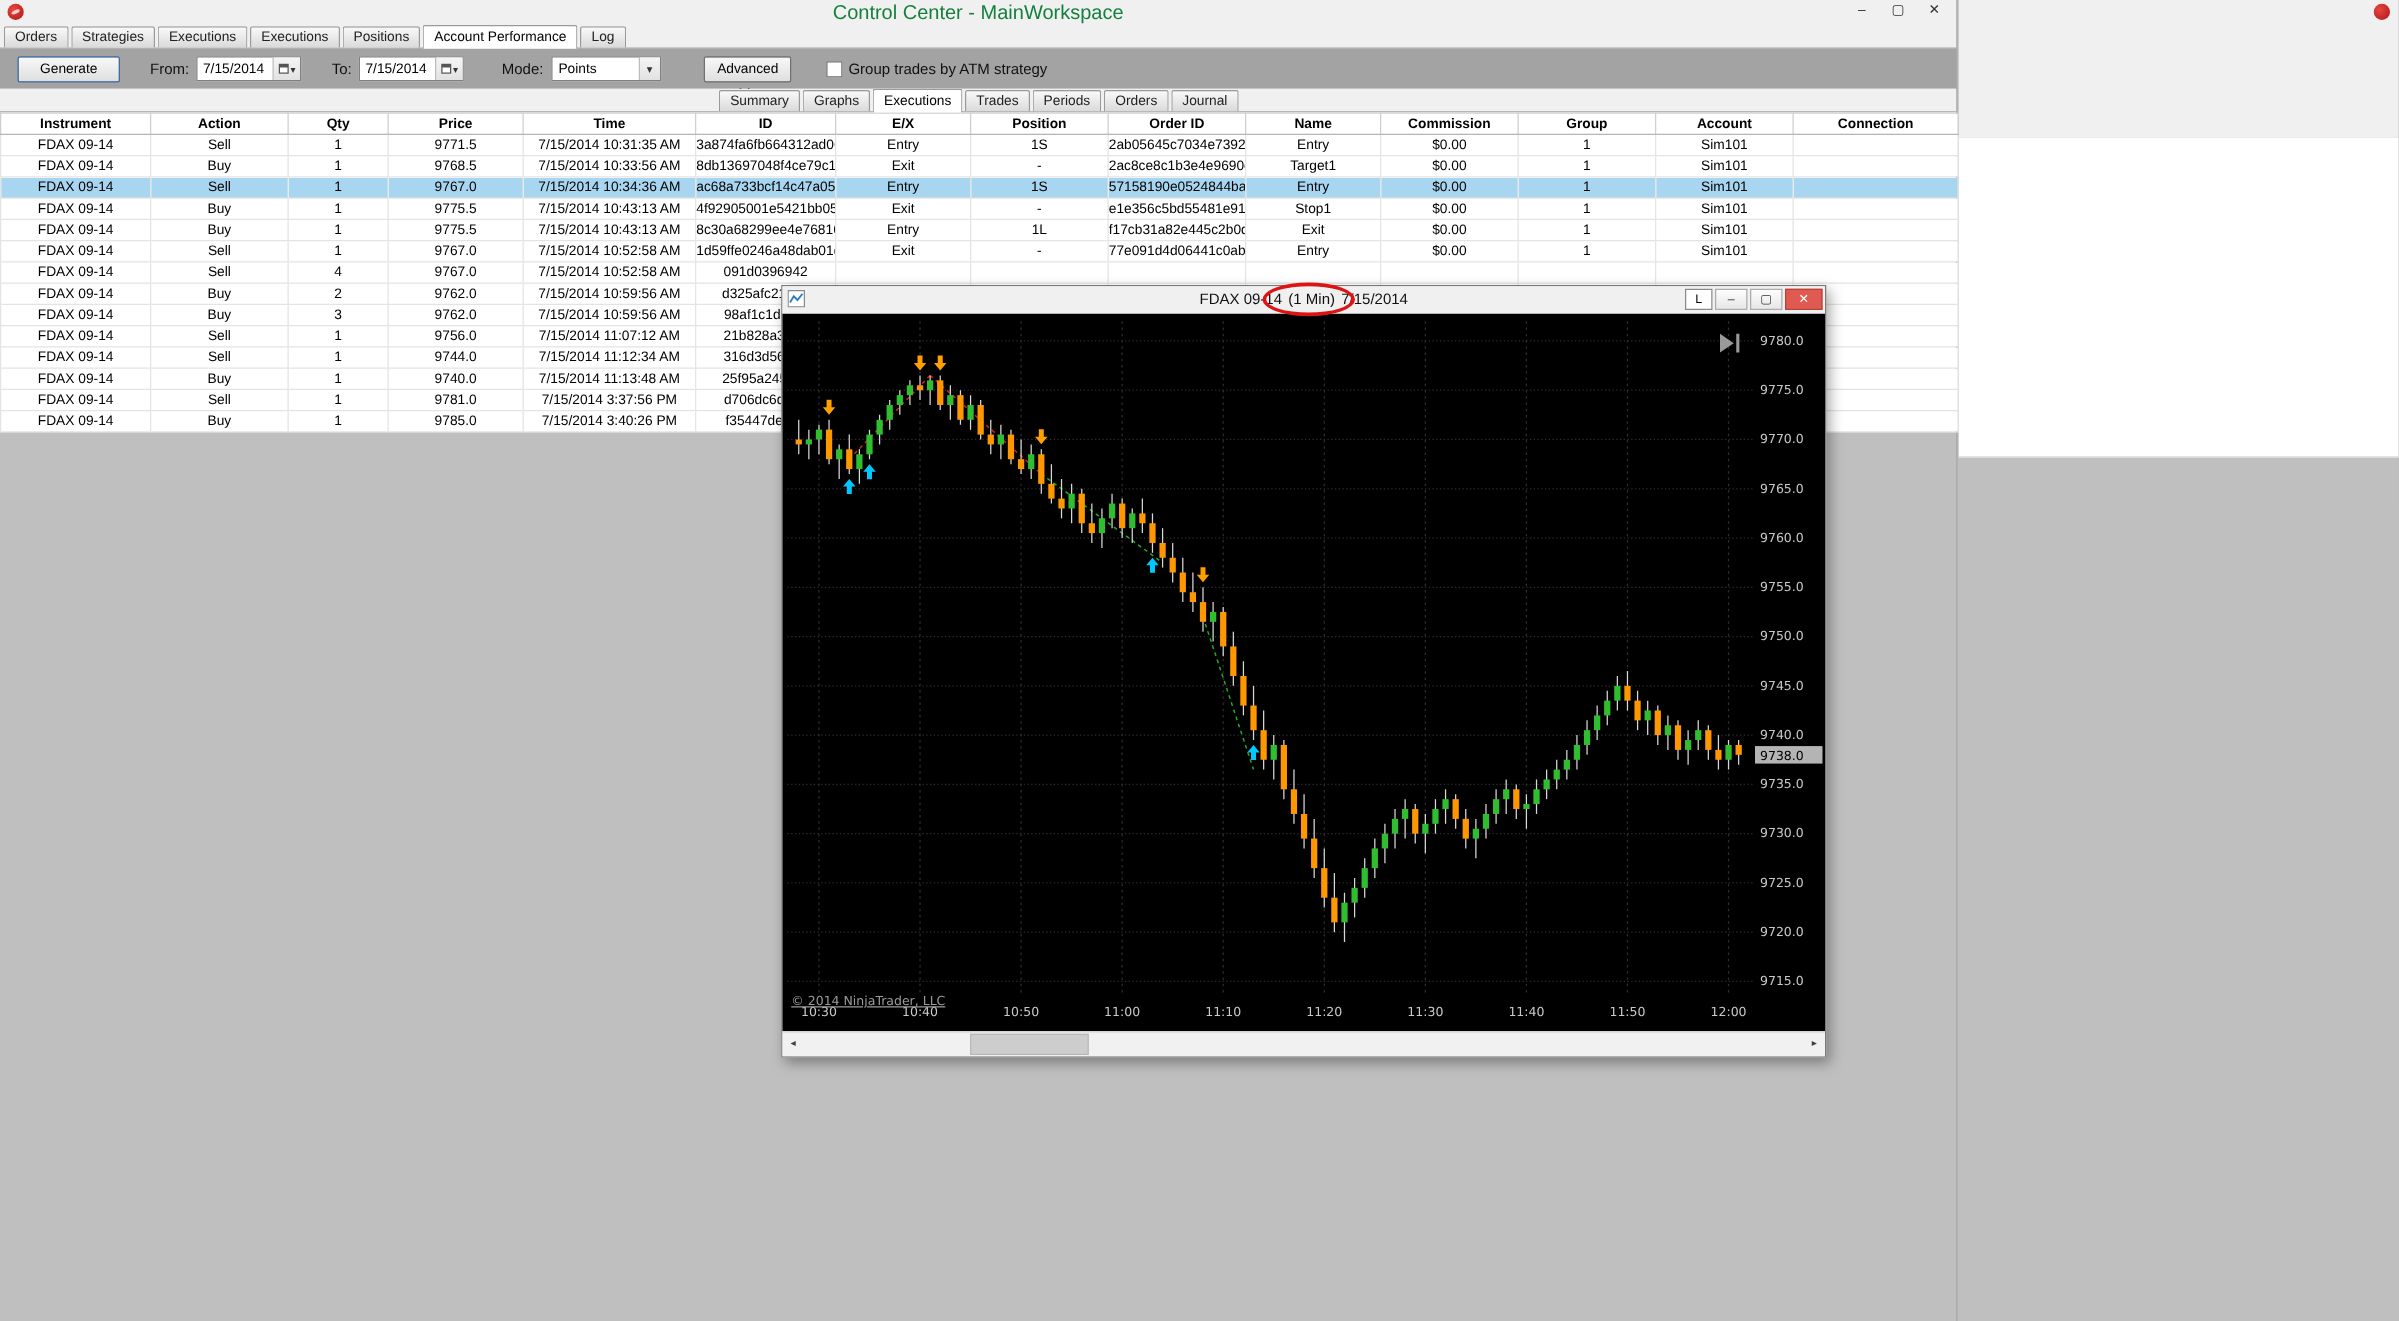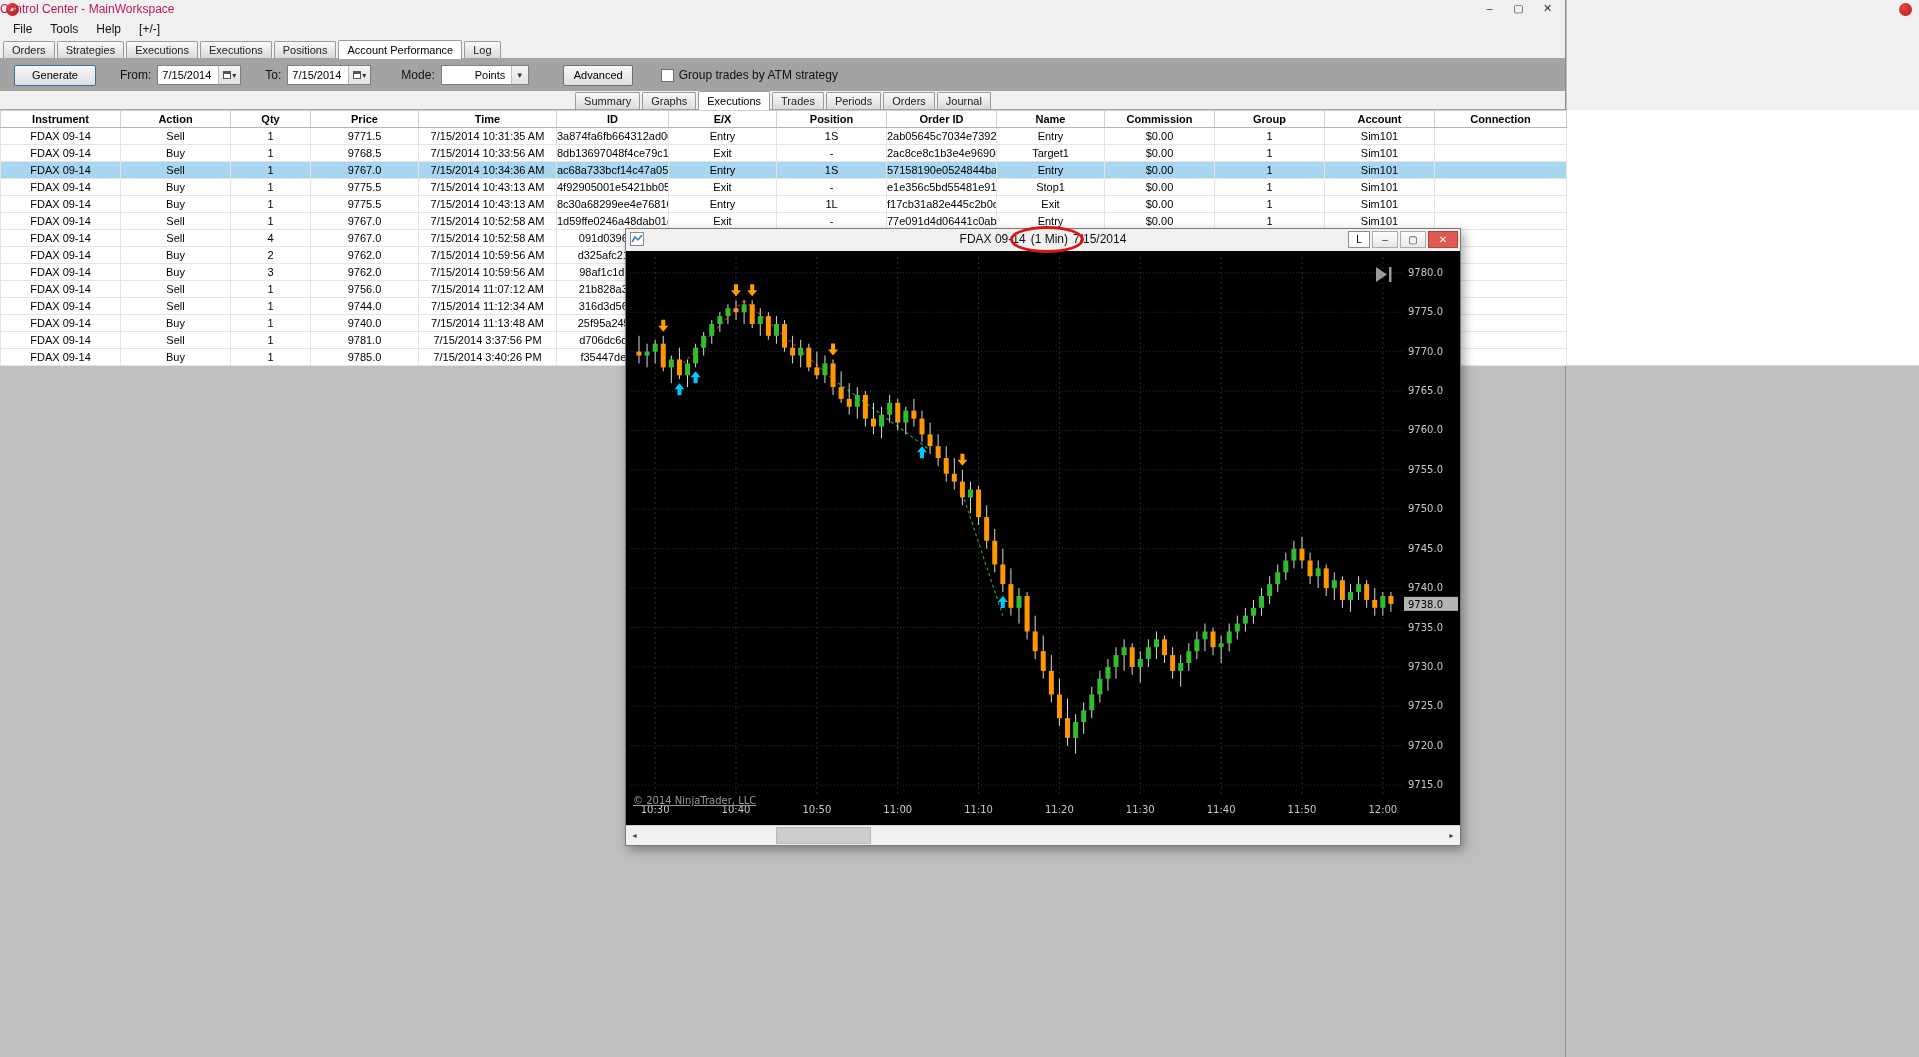--- a/index.html
+++ b/index.html
@@ -8,21 +8,21 @@
 
   
   .bg-top{position:absolute;left:1567px;top:0;width:352px;height:110px;background:#f0f0f0;}
   .bg-rows{position:absolute;left:1567px;top:110px;width:352px;height:256px;background:#ffffff;border-bottom:1px solid #d9d9d9;}
   .bg-app-icon{position:absolute;left:1899px;top:3px;width:13px;height:13px;border-radius:50%;background:radial-gradient(circle at 35% 35%, #e8473f, #b01414);}
 
   
   .main-window{position:absolute;left:0;top:0;width:1566px;height:1057px;background:#f0f0f0;border-right:1px solid #8f8f8f;display:flex;flex-direction:column;}
 
   .titlebar{position:relative;height:19px;background:#f0f0f0;flex:0 0 auto;}
-  .titlebar .title{position:absolute;left:0;right:0;top:2px;font-size:12px;color:#be185d;}
+  .titlebar .title{position:absolute;left:0;right:0;top:2px;text-align:center;font-size:16px;color:#15803d;}
   .app-icon{position:absolute;left:6px;top:3px;width:13px;height:13px;border-radius:50%;background:radial-gradient(circle at 35% 35%, #e8473f, #b01414);}
   .app-icon::after{content:"";position:absolute;left:3px;top:5px;width:7px;height:3px;border-radius:50%;background:rgba(255,255,255,.75);transform:rotate(-25deg);}
   .win-btns{position:absolute;right:3px;top:0;display:flex;}
   .win-btn{width:29px;height:18px;text-align:center;line-height:17px;font-size:11px;color:#333;}
 
   .menubar{display:flex;align-items:center;height:20px;padding-left:4px;background:#f0f0f0;flex:0 0 auto;}
   .menu-item{padding:2px 9px;font-size:12px;color:#111;}
 
   .tabbar{display:flex;align-items:flex-end;height:20px;padding-left:3px;background:#f0f0f0;border-bottom:1px solid #a3a3a3;flex:0 0 auto;}
   .tabbar.sub{height:19px;justify-content:center;}
@@ -32,21 +32,21 @@
   .toolbar{display:flex;align-items:center;height:32px;background:#a3a3a3;padding-left:14px;flex:0 0 auto;}
   .btn{border:1px solid #707070;background:linear-gradient(#f8f8f8,#dfdfdf);height:21px;font-size:11px;line-height:19px;padding:0 10px;text-align:center;border-radius:2px;}
   .btn.generate{width:82px;margin-right:24px;border-color:#3c6ea5;}
   .lbl{font-size:12px;color:#111;}
   .datebox{display:flex;width:84px;height:20px;border:1px solid #7f7f7f;background:#fff;margin:0 6px;}
   .datebox input{border:none;outline:none;width:60px;font-size:11px;padding-left:4px;font-family:"Liberation Sans",sans-serif;background:transparent;}
   .cal-btn{flex:1;display:flex;align-items:center;justify-content:center;gap:1px;background:linear-gradient(#f5f5f5,#e2e2e2);border-left:1px solid #bcbcbc;}
   .cal-glyph{width:8px;height:8px;border:1px solid #555;border-top:3px solid #555;background:#fff;}
   .cal-arrow{font-size:8px;color:#333;}
   .gap24{width:24px;} .gap18{width:18px;}
-  .selectbox{display:flex;align-items:center;width:88px;height:20px;border:1px solid #7f7f7f;background:#fff;margin-left:6px;padding-left:28px;}
+  .selectbox{display:flex;align-items:center;width:88px;height:20px;border:1px solid #7f7f7f;background:#fff;margin-left:6px;}
   .sel-text{flex:1;font-size:11px;padding-left:5px;}
   .sel-arrow{width:17px;height:100%;line-height:18px;text-align:center;font-size:9px;color:#333;background:linear-gradient(#f5f5f5,#e2e2e2);border-left:1px solid #bcbcbc;}
   .btn.advanced{width:70px;margin-left:34px;}
   .checkbox{width:13px;height:13px;border:1px solid #6f6f6f;background:#fff;display:inline-block;margin-left:28px;}
   .chk-lbl{font-size:12px;margin-left:5px;color:#111;}
 
   .table-wrap{background:#fff;flex:0 0 auto;}
   table{border-collapse:collapse;table-layout:fixed;width:1566px;font-size:11px;}
   th{font-weight:bold;height:17px;background:#fff;border:1px solid #cfcfcf;border-bottom:1px solid #b5b5b5;text-align:center;overflow:hidden;white-space:nowrap;}
   td{height:17px;border:1px solid #e4e4e4;text-align:center;overflow:hidden;white-space:nowrap;background:#fff;}
@@ -82,26 +82,20 @@
   <div class="titlebar">
     <span class="app-icon"></span>
     <span class="title">Control Center - MainWorkspace</span>
     <div class="win-btns">
       <div class="win-btn">–</div>
       <div class="win-btn">▢</div>
       <div class="win-btn">✕</div>
     </div>
   </div>
 
-  <div class="menubar" id="menubar">
-      <div class="menu-item">File</div>
-      <div class="menu-item">Tools</div>
-      <div class="menu-item">Help</div>
-      <div class="menu-item">[+/-]</div>
-    </div>
 
   <div class="tabbar" id="main-tabs">
       <div class="tab">Orders</div>
       <div class="tab">Strategies</div>
       <div class="tab">Executions</div>
       <div class="tab">Executions</div>
       <div class="tab">Positions</div>
       <div class="tab active">Account Performance</div>
       <div class="tab">Log</div>
     </div>

